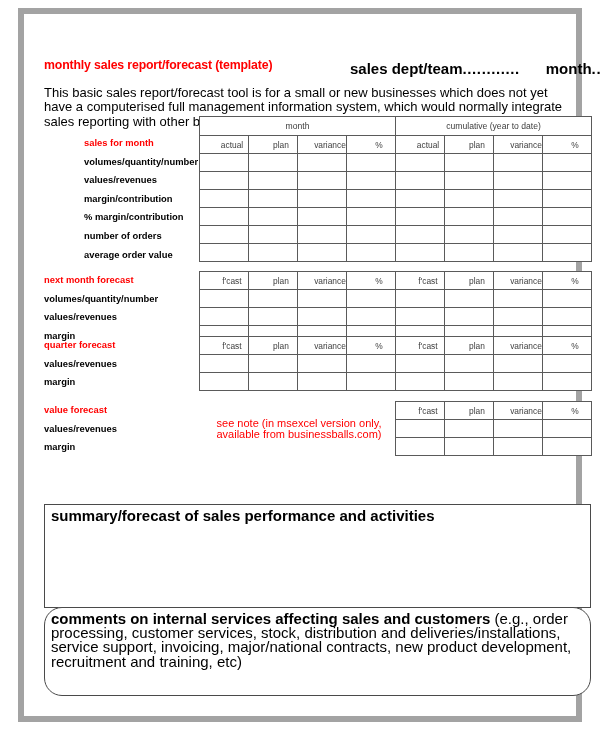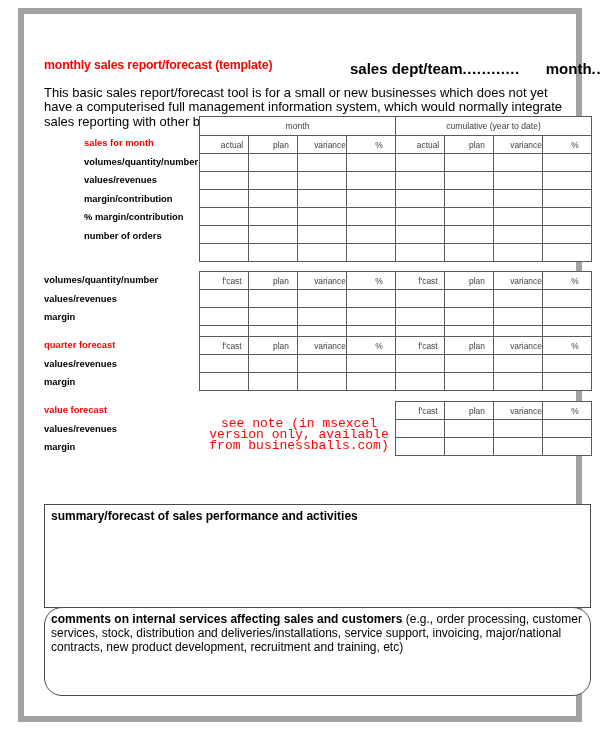--- a/index.html
+++ b/index.html
@@ -106,38 +106,37 @@
     line-height: 18.6px;
     font-size: 9.4px;
     font-weight: bold;
     white-space: nowrap;
   }
   .lbl.sec { color: #ff0000; }
 
   .note {
     position: absolute;
     color: #ff0000;
-    font-size: 13px;
+    font-size: 11px;
     line-height: 11px;
     text-align: center;
     width: 200px;
-    font-family: Liberation Mono, monospace;
   }
 
   
   .cbox {
     position: absolute;
     left: 0;
     box-sizing: border-box;
     border: 1px solid #4a4a4a;
     background: #ffffff;
   }
   .cbox .ctext {
     padding: 4px 6px 0 6px;
-    font-size: 12px;
+    font-size: 15px;
     line-height: 14.2px;
   }
   .ctext b { font-weight: bold; }
 </style>
 </head>
 <body>
 
 <div class="page">
 <div class="inner">
 
@@ -150,20 +149,21 @@
 
   <div class="intro">This basic sales report/forecast tool is for a small or new businesses which does not yet have a computerised full management information system, which would normally integrate sales reporting with other business processes.</div>
 
   <div class="labels" style="top:76px;margin-left:40px;">
     <div class="lbl sec">sales for month</div>
     <div class="lbl">volumes/quantity/number</div>
     <div class="lbl">values/revenues</div>
     <div class="lbl">margin/contribution</div>
     <div class="lbl">% margin/contribution</div>
     <div class="lbl">number of orders</div>
+    <div class="lbl">average order value</div>
   </div>
 
   <table class="grid" style="left:155px; top:58px; width:392px;">
     <colgroup>
       <col style="width:49px">
           <col style="width:49px">
           <col style="width:49px">
           <col style="width:49px">
       <col style="width:49px">
           <col style="width:49px">
@@ -242,20 +242,21 @@
             <td class="blank"></td>
         <td class="blank"></td>
             <td class="blank"></td>
             <td class="blank"></td>
             <td class="blank"></td>
       </tr>
     </tbody>
   </table>
 
   <div class="labels" style="top:213px;">
+    <div class="lbl sec">next month forecast</div>
     <div class="lbl">volumes/quantity/number</div>
     <div class="lbl">values/revenues</div>
     <div class="lbl">margin</div>
   </div>
 
   <table class="grid" style="left:155px; top:213px; width:392px;">
     <colgroup>
       <col style="width:49px">
           <col style="width:49px">
           <col style="width:49px">

